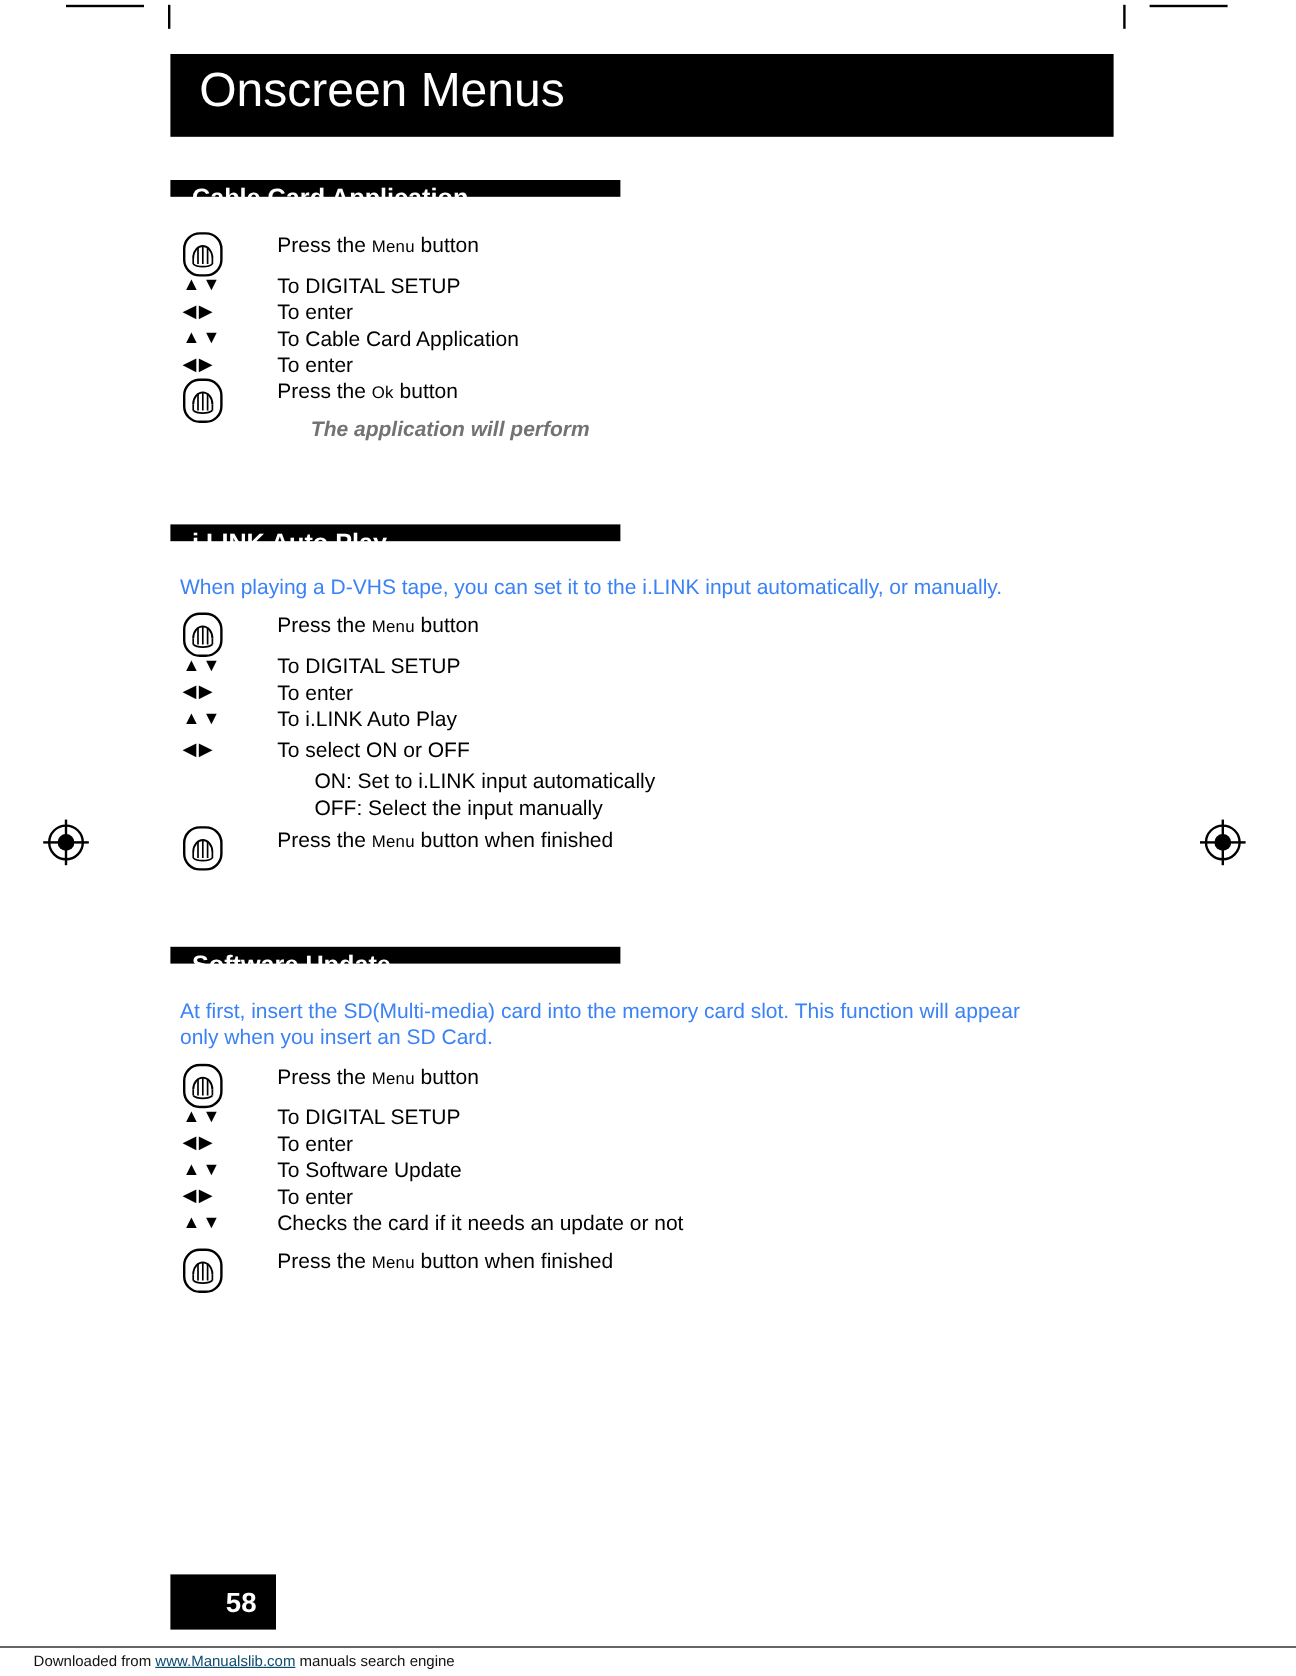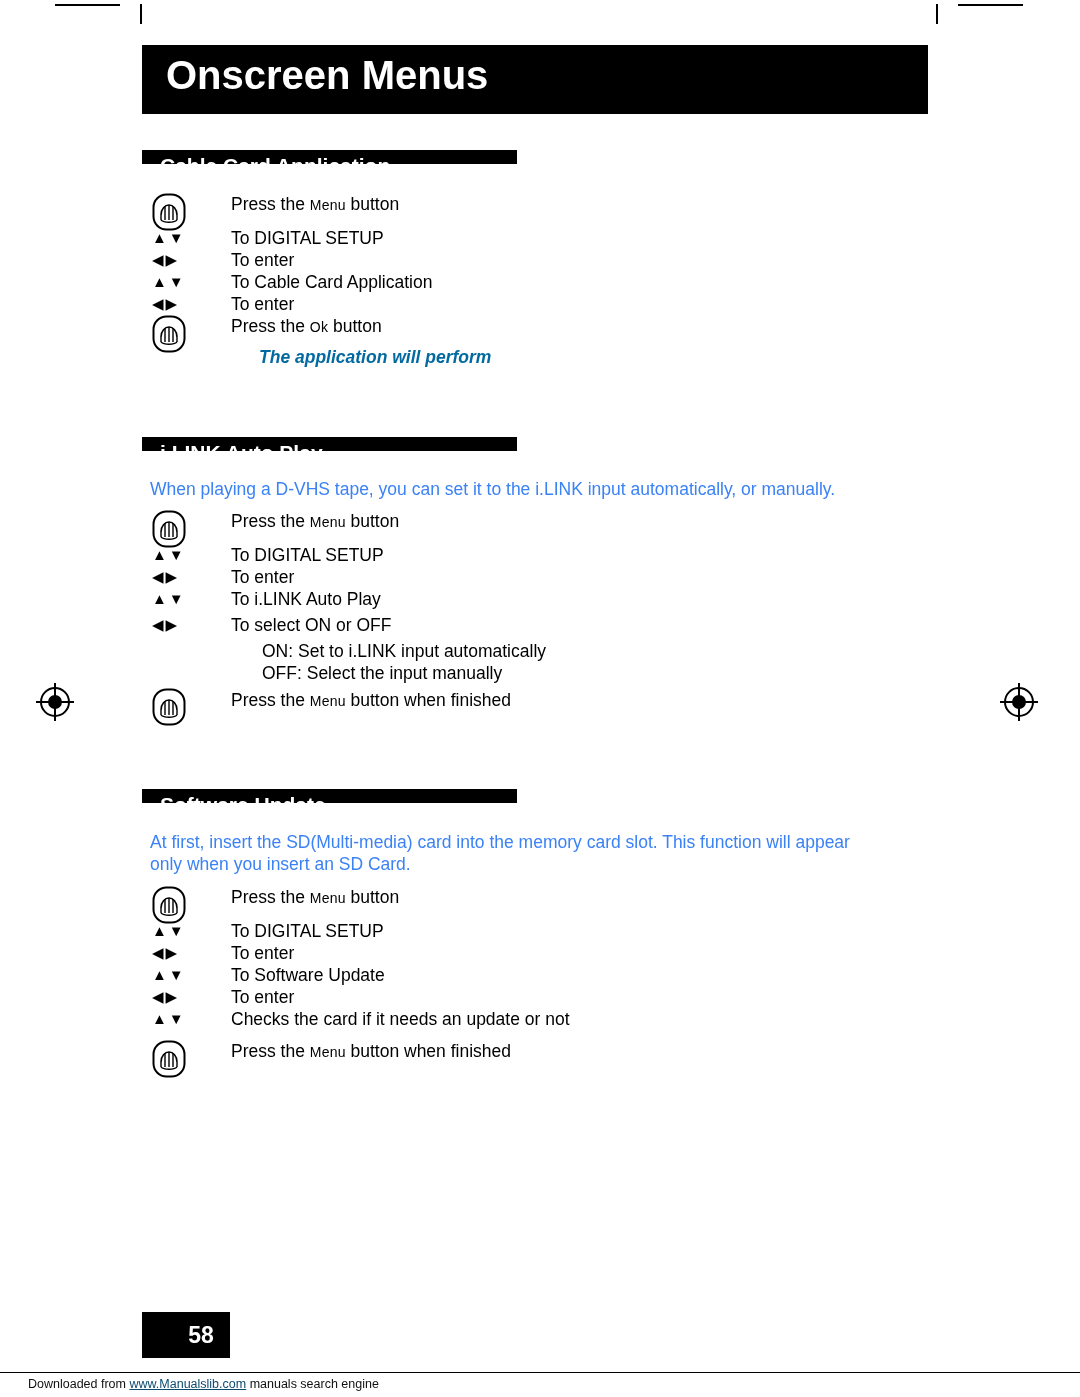--- a/index.html
+++ b/index.html
@@ -57,21 +57,21 @@
     width: 786px;
     height: 69px;
     background: #000000;
     color: #ffffff;
   }
   .title-banner .title-text {
     position: absolute;
     left: 24px;
     top: 8px;
     font-size: 40px;
-    font-weight: bold;
+    font-weight: normal;
     letter-spacing: 0px;
   }
 
   
   .section-bar {
     position: absolute;
     background: #000000;
     color: #ffffff;
     font-size: 21px;
     font-weight: bold;
@@ -96,21 +96,21 @@
   }
   .smallcaps {
     font-size: 14px;
     letter-spacing: 0.2px;
   }
   .italic-note {
     position: absolute;
     font-size: 17.5px;
     font-style: italic;
     font-weight: bold;
-    color: #0369a1;
+    color: #737373;
   }
 
   
   .arrows {
     position: absolute;
     font-size: 15px;
     letter-spacing: 2px;
     line-height: 1;
     color: #000;
   }

